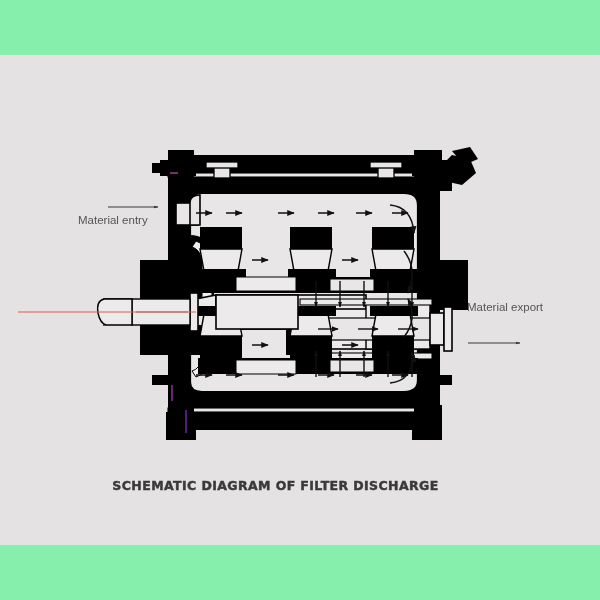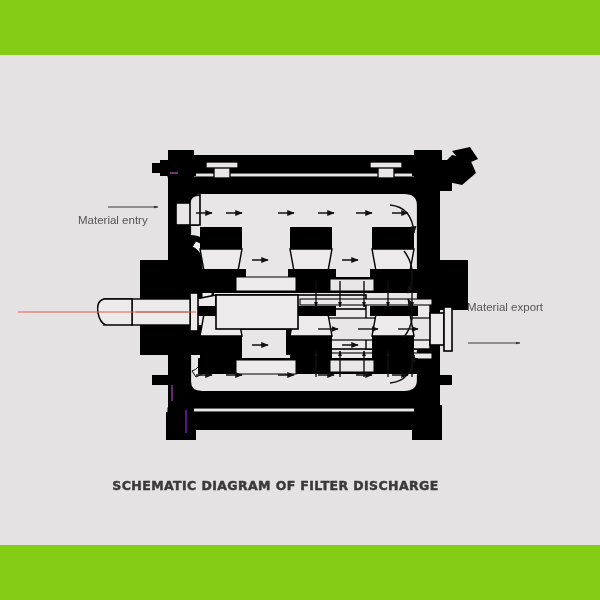--- a/index.html
+++ b/index.html
@@ -4,21 +4,21 @@
 <style>
   html, body {
     margin: 0;
     padding: 0;
     background: #ffffff;
   }
   #canvas {
     position: relative;
     width: 600px;
     height: 600px;
-    background: #84cc16;
+    background: #86efac;
     overflow: hidden;
     font-family: "Liberation Sans", sans-serif;
   }
   #plate {
     position: absolute;
     left: 0;
     top: 55px;
     width: 600px;
     height: 490px;
     background: #e4e2e3;

